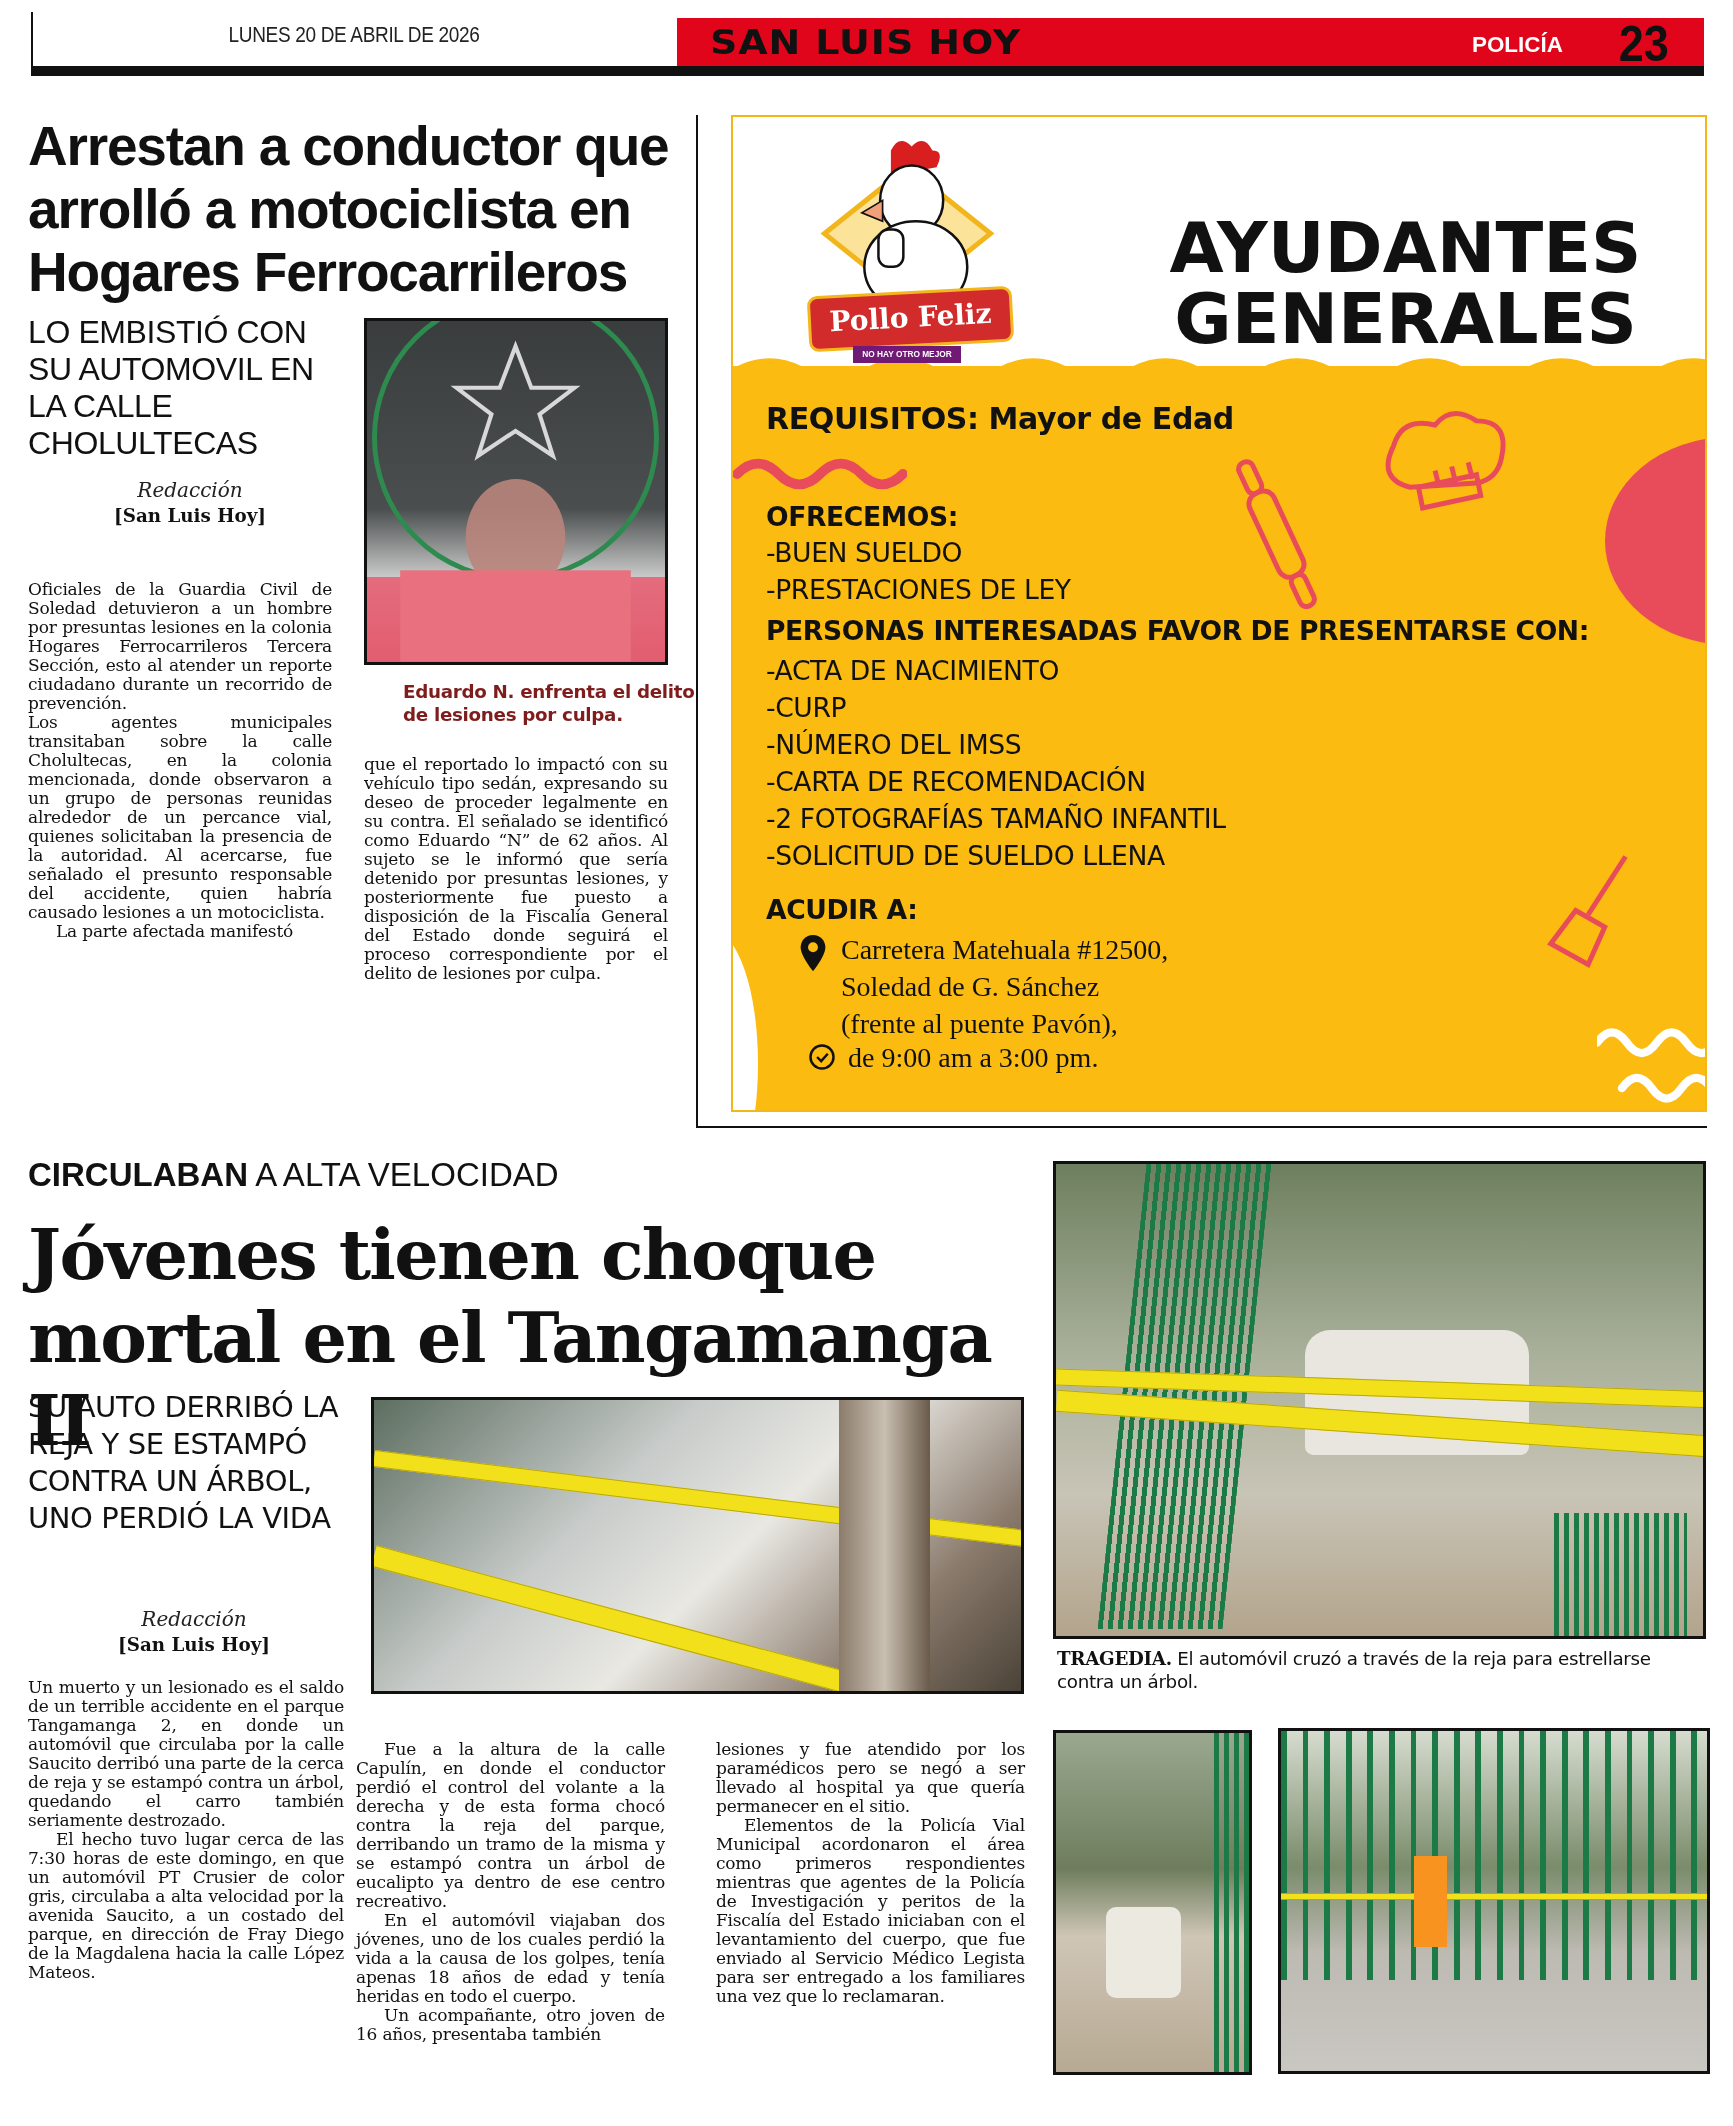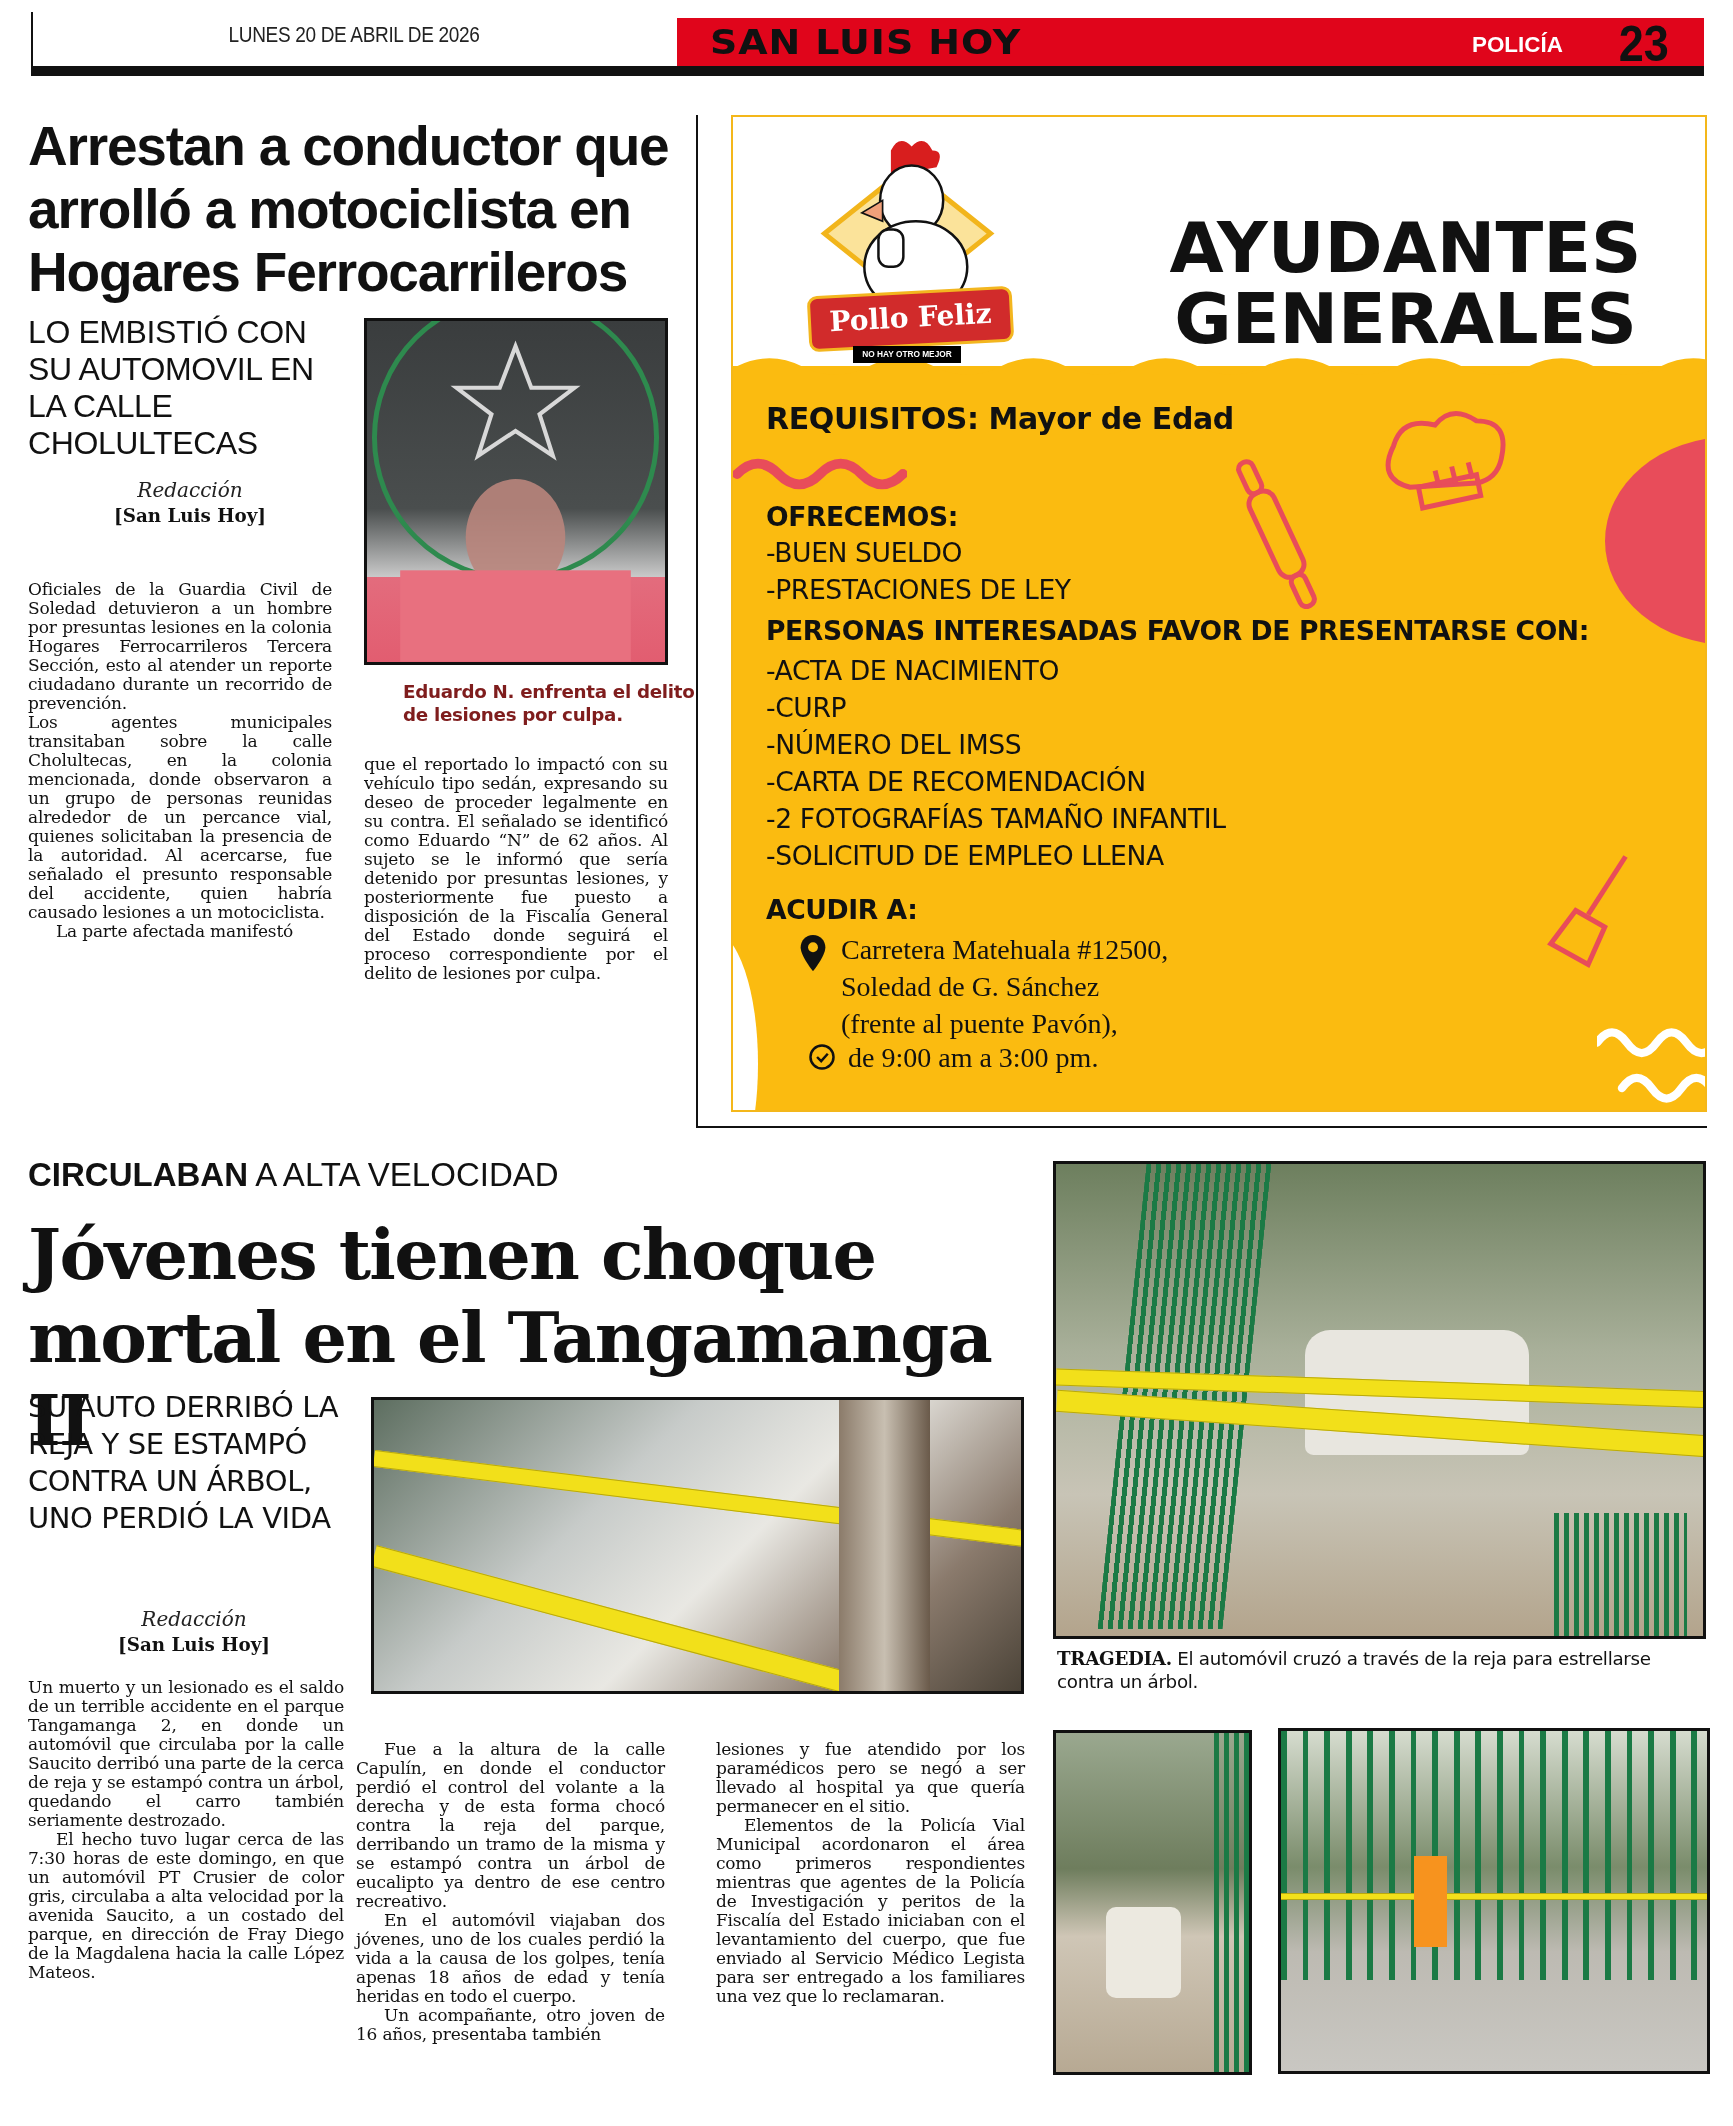--- a/index.html
+++ b/index.html
@@ -32,21 +32,21 @@
   
   .ad { left:731px; top:115px; width:976px; height:997px; background:#fbbb10; border:2.5px solid #f4b71a; box-sizing:border-box; overflow:hidden; }
   .ad-top { left:0; top:0; width:100%; height:249px; background:#fff; }
   .ad-title1 { left:490px; top:16.6px; font-family:"DejaVu Sans", sans-serif; font-weight:700; font-size:76px; letter-spacing:-0.8px; color:#111; }
   .ad-title2 { left:390px; top:96px; width:565px; text-align:center; font-family:"DejaVu Sans", sans-serif; font-weight:700; font-size:70px; line-height:71px; color:#111; }
   .ad-req { left:33px; top:284px; font-family:"DejaVu Sans", sans-serif; font-weight:700; font-size:30px; color:#111; letter-spacing:-0.4px; }
   .ad-h { font-family:"DejaVu Sans", sans-serif; font-weight:700; font-size:26.6px; color:#111; letter-spacing:-0.4px; }
   .ad-item { font-family:"DejaVu Sans", sans-serif; font-size:26.6px; color:#111; letter-spacing:-0.4px; line-height:37px; }
   .ad-addr { font-family:Liberation Serif, serif; font-size:28px; line-height:37px; color:#111; }
   .logo-banner { left:75px; top:174px; width:199px; height:50px; background:#d12b2b; border:3.3px solid #f3b61f; border-radius:10px; color:#fff; font-family:"DejaVu Serif", serif; font-weight:700; font-size:28px; text-align:center; line-height:47px; transform:rotate(-3deg); }
-  .logo-tag { left:120px; top:229px; width:108px; height:16.6px; background:#000000; color:#fff; font-family:"Liberation Sans", sans-serif; font-size:8.3px; font-weight:700; text-align:center; line-height:16.6px; }
+  .logo-tag { left:120px; top:229px; width:108px; height:16.6px; background:#701a75; color:#fff; font-family:"Liberation Sans", sans-serif; font-size:8.3px; font-weight:700; text-align:center; line-height:16.6px; }
 
   
   .kicker { left:28px; top:1156px; font-family:"Liberation Sans", sans-serif; font-size:33px; color:#111; }
   .kicker b { font-weight:900; }
   .h2 { left:28px; top:1213px; width:1013px; font-family:"DejaVu Serif", serif; font-weight:900; font-size:70px; line-height:83px; letter-spacing:-1.7px; color:#111; }
   .deck2 { left:28px; top:1389px; width:332px; font-family:"DejaVu Sans", sans-serif; font-size:29px; line-height:37px; color:#111; letter-spacing:-0.4px; }
   .photo2 { left:371px; top:1397px; width:653px; height:297px; border:3.3px solid #111; box-sizing:border-box; background:linear-gradient(135deg,#5d6e60 0%,#c7cbc9 35%,#e9e8e3 55%,#8a7a6c 80%,#4b4338 100%); overflow:hidden; }
   .tape { position:absolute; height:15px; background:#f2e01a; border-top:0.8px solid #b8a80f; border-bottom:0.8px solid #b8a80f; }
   .photo3 { left:1053px; top:1161px; width:653px; height:478px; border:3.3px solid #111; box-sizing:border-box; background:linear-gradient(#6d7f5e 0%, #a9b09a 40%, #c8c4b6 70%, #b3a48c 100%); overflow:hidden; }
   .fence { position:absolute; background:repeating-linear-gradient(90deg,#1b7a45 0 5px, transparent 5px 10px); }
@@ -140,21 +140,21 @@
     <div class="ad-item">-BUEN SUELDO</div>
     <div class="ad-item">-PRESTACIONES DE LEY</div>
   </div>
   <div class="abs ad-h" style="left:33px; top:498px;">PERSONAS INTERESADAS FAVOR DE PRESENTARSE CON:</div>
   <div class="abs" style="left:33px; top:535px;">
     <div class="ad-item">-ACTA DE NACIMIENTO</div>
     <div class="ad-item">-CURP</div>
     <div class="ad-item">-NÚMERO DEL IMSS</div>
     <div class="ad-item">-CARTA DE RECOMENDACIÓN</div>
     <div class="ad-item">-2 FOTOGRAFÍAS TAMAÑO INFANTIL</div>
-    <div class="ad-item">-SOLICITUD DE EMPLEO LLENA</div>
+    <div class="ad-item">-SOLICITUD DE SUELDO LLENA</div>
   </div>
   <div class="abs ad-h" style="left:33px; top:777px;">ACUDIR A:</div>
   <div class="abs" style="left:-66px; top:814px; width:91px; height:266px; border-radius:50%; background:#fff;"></div>
   <svg class="abs" style="left:66px; top:816px;" width="28" height="40" viewBox="0 0 34 48">
     <path d="M17 2 C8 2 2 9 2 17 C2 28 17 46 17 46 C17 46 32 28 32 17 C32 9 26 2 17 2 Z" fill="#111"></path>
     <circle cx="17" cy="17" r="6" fill="#fbbb10"></circle>
   </svg>
   <div class="abs" style="left:108px; top:814px;">
     <div class="ad-addr">Carretera Matehuala #12500,</div>
     <div class="ad-addr">Soledad de G. Sánchez</div>

